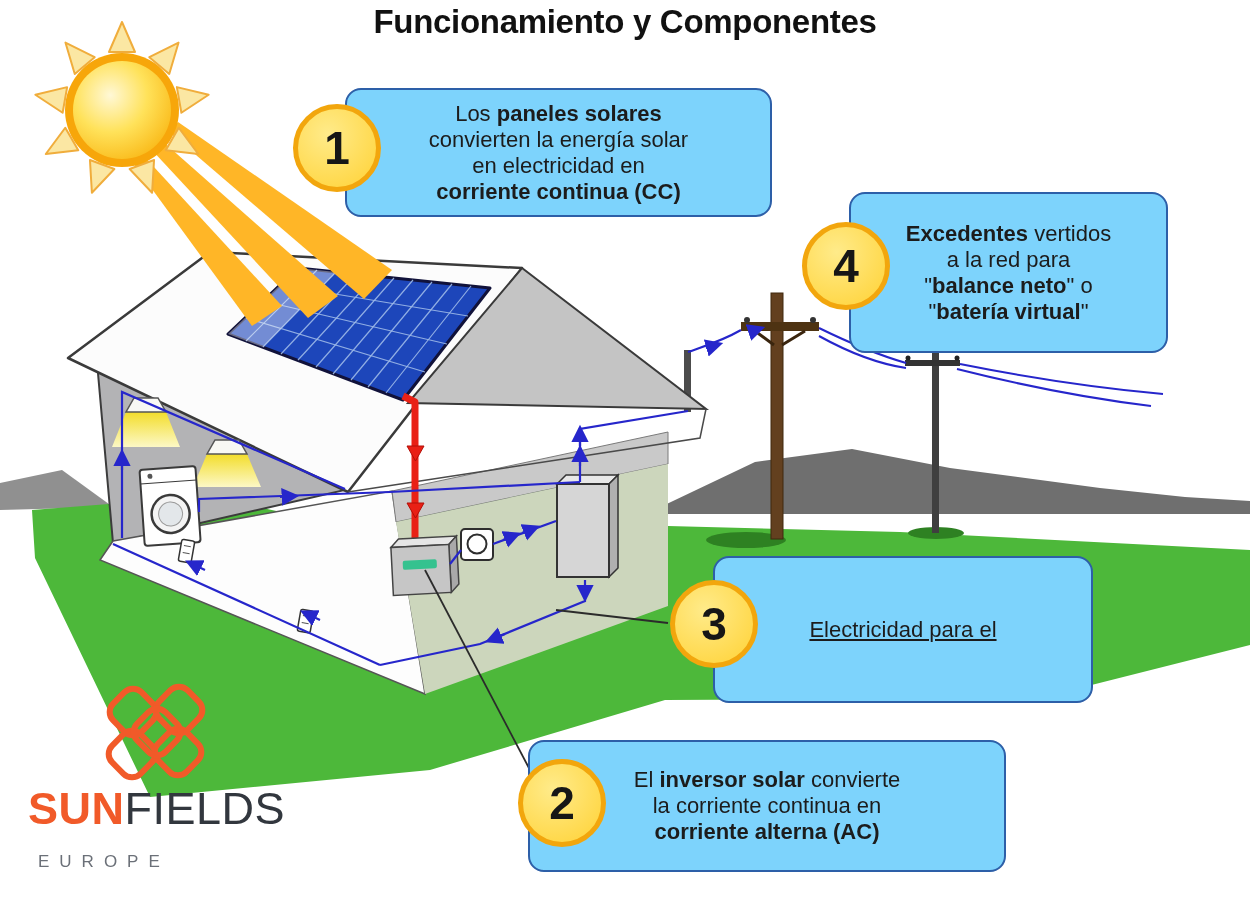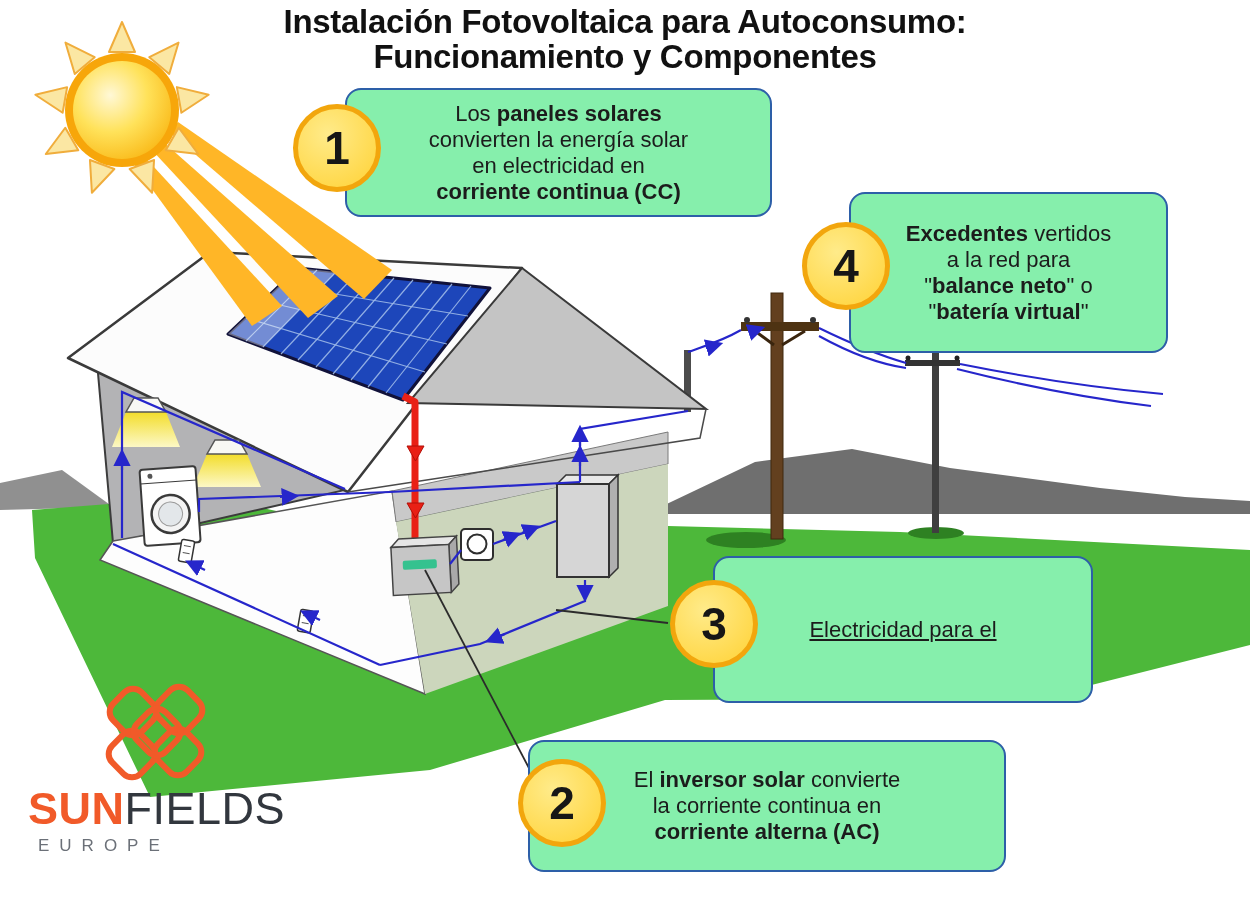--- a/index.html
+++ b/index.html
@@ -1,42 +1,42 @@
 <!DOCTYPE html>
 <html style="--accent_blue: #2d5fa8; --circle_fill: #ffd84a; --circle_fill_light: #ffeb8a; --circle_border: #f2a60d; --title_color: #111111; --text_color: #1c1c1c; --grass_green: #4db83a; --panel_blue: #1d46ba; --wire_blue: #2626cb; --dc_red: #e92015; --sun_yellow: #ffd23e; --sun_orange: #f7a60a; --beam_orange: #ffb627; --logo_orange: #f15a29; --logo_dark: #32373e; --logo_gray: #6b7078; --mountain_gray: #6f6f6f;"><head>
 <meta charset="utf-8">
 <style>
   html,body{margin:0;padding:0;background:#ffffff;}
   .stage{position:relative;width:1250px;height:900px;background:#ffffff;overflow:hidden;
          font-family:"Liberation Sans","DejaVu Sans",sans-serif;}
   .scene{position:absolute;left:0;top:0;width:1250px;height:900px;z-index:1;}
   .title{position:absolute;left:0;top:4px;width:1250px;text-align:center;z-index:3;
          font-size:33px;line-height:35px;font-weight:bold;letter-spacing:-0.3px;color:var(--title_color);}
-  .co-box{position:absolute;z-index:2;background:#86efac;border:2px solid var(--accent_blue);
+  .co-box{position:absolute;z-index:2;background:#7dd3fc;border:2px solid var(--accent_blue);
           border-radius:16px;display:flex;flex-direction:column;justify-content:center;
           text-align:center;font-size:22px;line-height:26px;color:var(--text_color);padding:4px 10px;box-sizing:border-box;}
   .co-box b{font-weight:bold;}
   .co-circle{position:absolute;z-index:4;width:88px;height:88px;border-radius:50%;
              border:5px solid var(--circle_border);box-sizing:border-box;
              background:radial-gradient(circle at 38% 32%, var(--circle_fill_light), var(--circle_fill) 75%);
              display:flex;align-items:center;justify-content:center;
              font-size:46px;font-weight:bold;color:#161616;}
   #box-1{left:345px;top:88px;width:427px;height:129px;}
   #box-4{left:849px;top:192px;width:319px;height:161px;}
   #box-3{left:713px;top:556px;width:380px;height:147px;text-decoration:underline;}
   #box-2{left:528px;top:740px;width:478px;height:132px;}
   #circle-1{left:293px;top:104px;}
   #circle-4{left:802px;top:222px;}
   #circle-3{left:670px;top:580px;}
   #circle-2{left:518px;top:759px;}
   .logo-text{position:absolute;left:28px;top:786px;width:260px;z-index:3;}
   .logo-brand{font-size:45px;line-height:46px;letter-spacing:0.5px;}
   .logo-brand .sun{color:var(--logo_orange);font-weight:bold;}
   .logo-brand .fields{color:var(--logo_dark);font-weight:400;}
-  .logo-sub{font-size:17px;letter-spacing:10px;margin-left:10px;color:var(--logo_gray);margin-top:4px;}
+  .logo-sub{font-size:17px;letter-spacing:10px;margin-left:10px;color:var(--logo_gray);margin-top:20px;}
 </style>
 </head>
 <body>
 
 <div class="stage">
 
 <svg class="scene" viewBox="0 0 1250 900">
   <defs>
     <marker id="arrB" markerWidth="9" markerHeight="9" refX="6.5" refY="4" orient="auto">
       <path d="M0,0 L8,4 L0,8 Z" style="fill:var(--wire_blue)"></path>
@@ -207,21 +207,20 @@
   <g fill="none" style="stroke:var(--logo_orange)" stroke-width="6">
     <rect x="113" y="692" width="40" height="40" rx="12" transform="rotate(45 133 712)"></rect>
     <rect x="159" y="690" width="40" height="40" rx="12" transform="rotate(45 179 710)"></rect>
     <rect x="112" y="734" width="40" height="40" rx="12" transform="rotate(45 132 754)"></rect>
     <rect x="158" y="732" width="40" height="40" rx="12" transform="rotate(45 178 752)"></rect>
     <rect x="137" y="712" width="40" height="40" rx="12" transform="rotate(45 157 732)"></rect>
   </g>
 </svg>
 
 <div class="title">
-  <div>Instalación Fotovoltaica para Autoconsumo:</div>
   <div>Funcionamiento y Componentes</div>
 </div>
 
 <div class="co-box" id="box-1">
       <div><span>Los </span><b>paneles solares</b></div>
       <div><span>convierten la energía solar</span></div>
       <div><span>en electricidad en</span></div>
       <div><b>corriente continua (CC)</b></div>
     </div>
 <div class="co-box" id="box-2">

